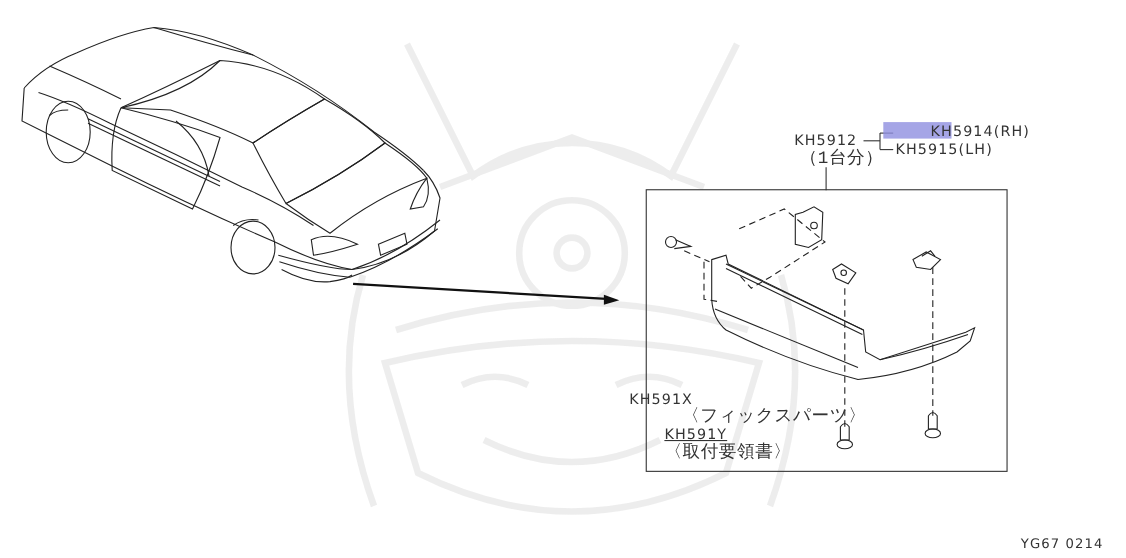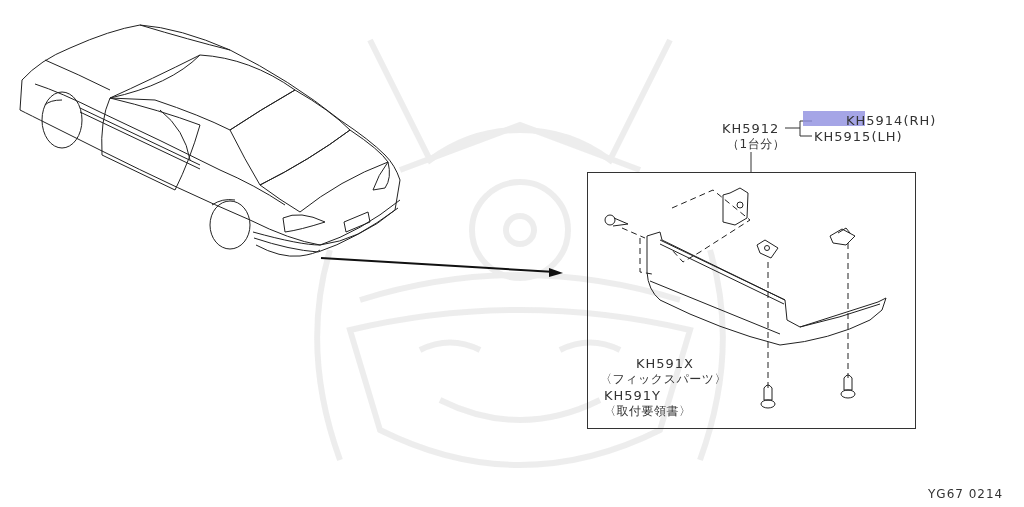--- a/index.html
+++ b/index.html
@@ -2,21 +2,21 @@
 <html><head>
 <meta charset="utf-8">
 <style>
   html, body { margin:0; padding:0; background:#ffffff; }
   body { width:1024px; height:507px; position:relative; overflow:hidden;
          font-family:"DejaVu Sans", sans-serif; color:#222; }
   .stage { position:absolute; left:0; top:0; width:1024px; height:507px; }
   svg.art { position:absolute; left:0; top:0; }
   .lbl { position:absolute; font-family:"DejaVu Sans", sans-serif; font-size:13px;
          letter-spacing:1px; color:#333; white-space:nowrap; line-height:15px; }
-  .sub { font-size:12px; letter-spacing:0.5px; }
+  .sub { font-size:16px; letter-spacing:0.5px;font-family:Liberation Mono, monospace; }
   .hl { position:absolute; background:#8e8ee0; opacity:0.8; }
   .parts-box { position:absolute; border:1.5px solid #333; }
 </style>
 </head>
 <body>
 
 <div class="stage">
 
   <svg class="art" width="1024" height="507" viewBox="0 0 1024 507">
 
@@ -130,19 +130,19 @@
   <div class="lbl" style="left:722px; top:121px;">KH5912</div>
   <div class="lbl sub" style="left:727px; top:137px;">（1台分）</div>
 
   <div class="lbl" style="left:846px; top:113px;">
     <span>KH5914</span><span>(RH)</span>
   </div>
   <div class="lbl" style="left:814px; top:129px;">
     <span>KH5915</span><span>(LH)</span>
   </div>
 
-  <div class="lbl" style="left:636px; top:356px;">KH591X</div>
-  <div class="lbl sub" style="left:600px; top:372px;">〈フィックスパーツ〉</div>
-  <div class="lbl" style="left:604px; top:388px;">KH591Y</div>
+  <div class="lbl" style="left:572px; top:356px;">KH591X</div>
+  <div class="lbl sub" style="left:620px; top:372px;">〈フィックスパーツ〉</div>
+  <div class="lbl" style="left:604px; top:388px;text-decoration:underline;">KH591Y</div>
   <div class="lbl sub" style="left:604px; top:404px;">〈取付要領書〉</div>
 
   <div class="lbl" style="left:928px; top:487px; font-size:12px;">YG67 0214</div>
 </div>
 
 </body></html>

